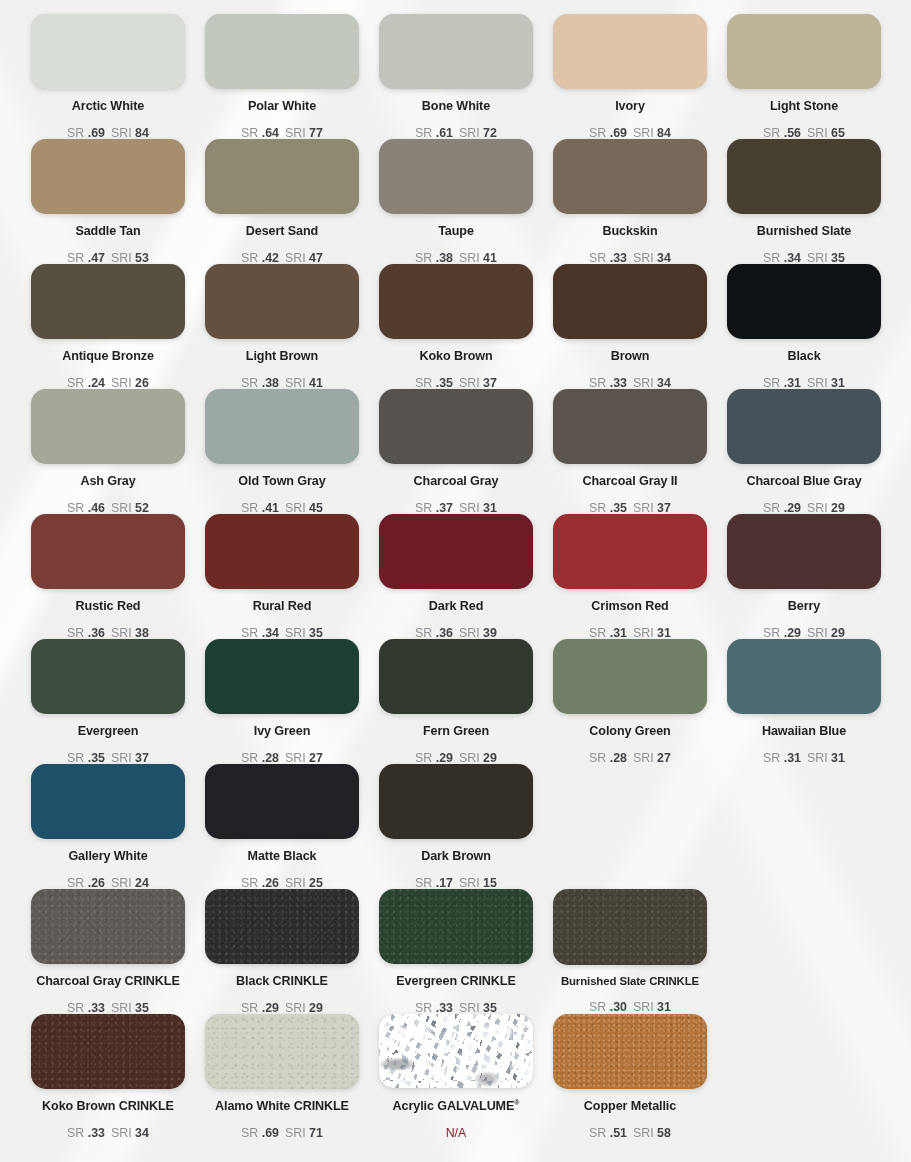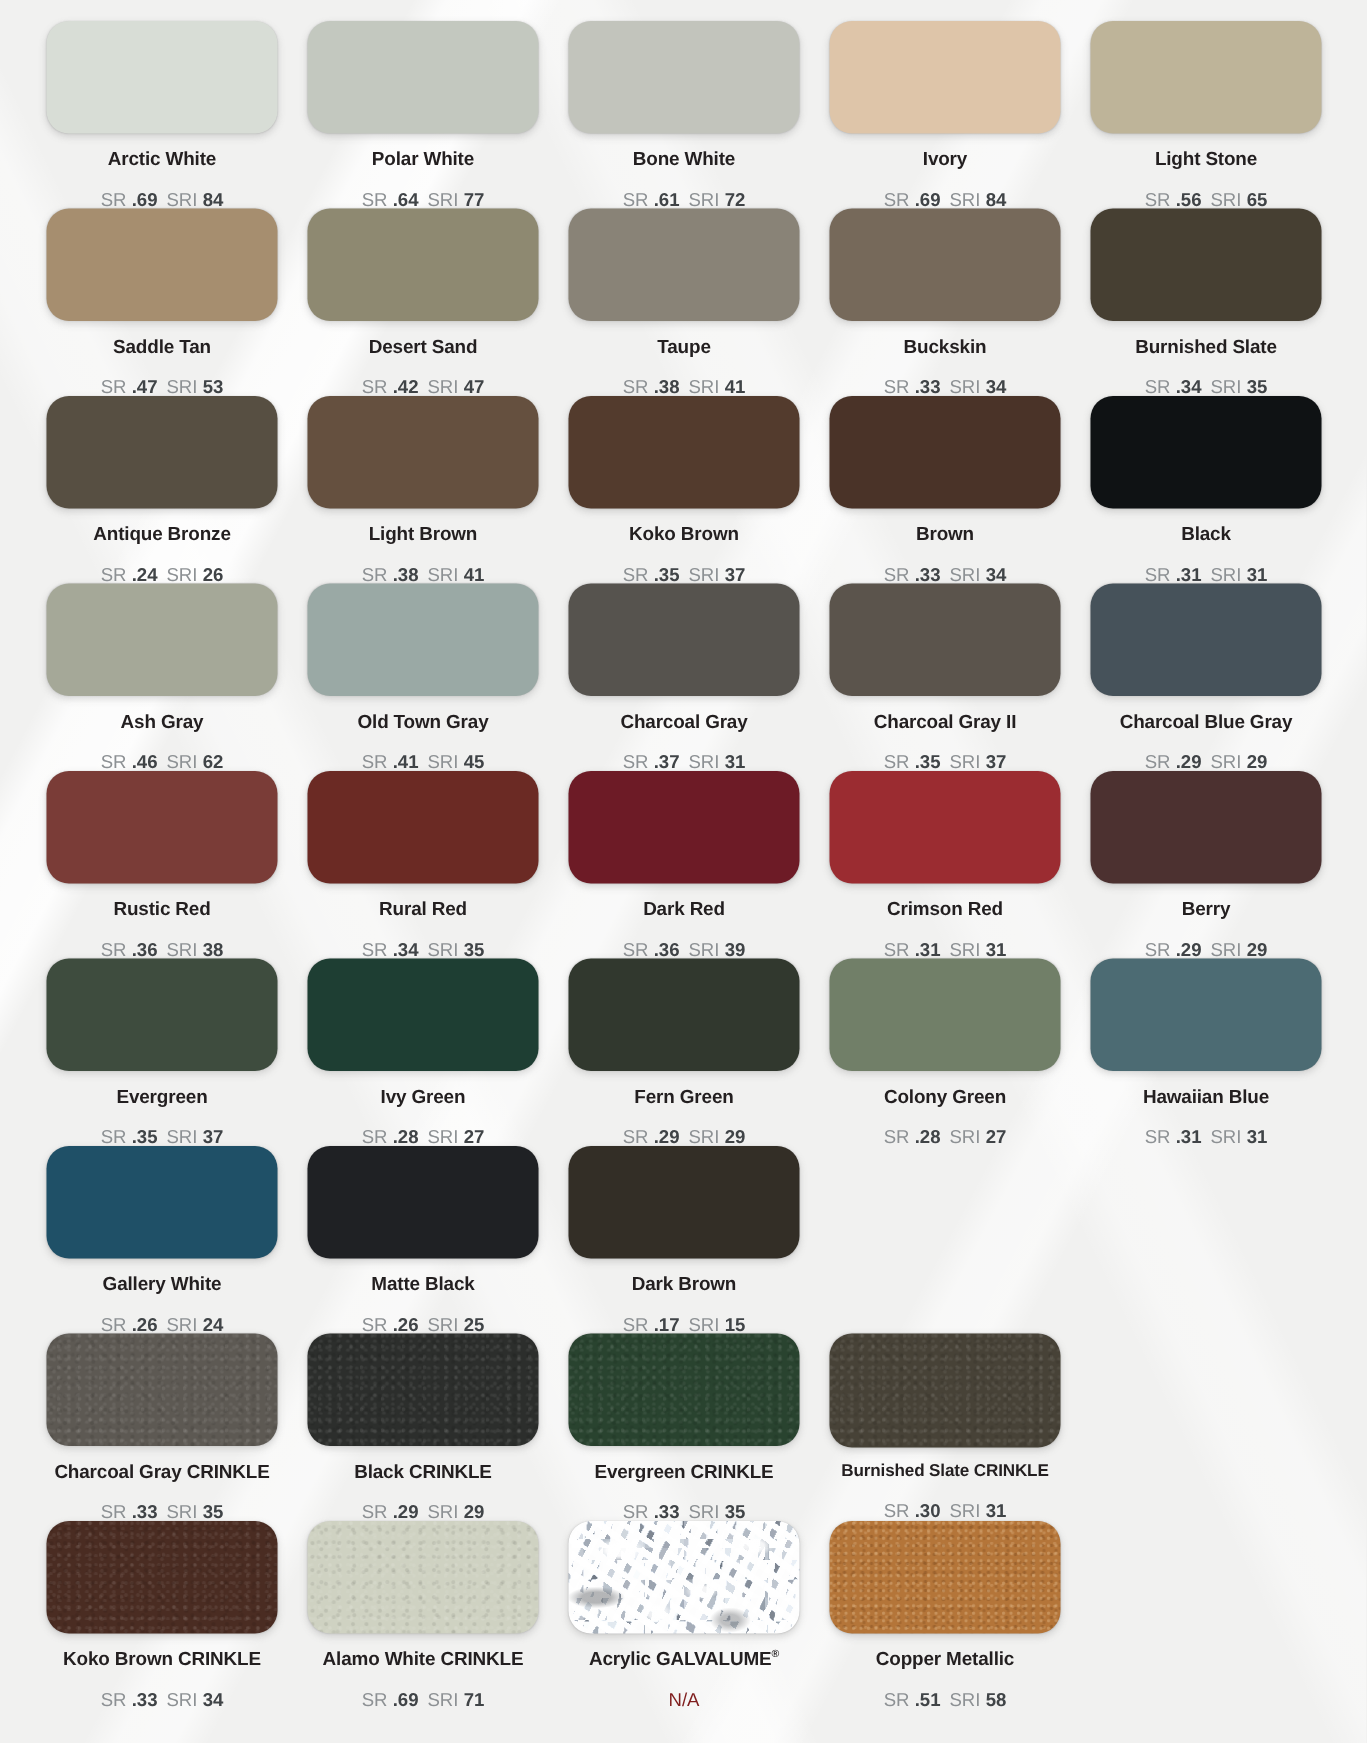--- a/index.html
+++ b/index.html
@@ -228,21 +228,21 @@
         <div class="cell">
           <div class="swatch" style="background-color: rgb(15, 18, 20);"></div>
           <div class="name">Black</div>
           <div class="vals"><span class="lbl">SR </span><span class="num">.31</span><span class="gap"></span><span class="lbl">SRI </span><span class="num">31</span></div>
         </div>
       </div>
       <div class="row">
         <div class="cell">
           <div class="swatch" style="background-color: rgb(165, 168, 152);"></div>
           <div class="name">Ash Gray</div>
-          <div class="vals"><span class="lbl">SR </span><span class="num">.46</span><span class="gap"></span><span class="lbl">SRI </span><span class="num">62</span></div>
+          <div class="vals"><span class="lbl">SR </span><span class="num">.46</span><span class="gap"></span><span class="lbl">SRI </span><span class="num">52</span></div>
         </div>
         <div class="cell">
           <div class="swatch" style="background-color: rgb(154, 169, 165);"></div>
           <div class="name">Old Town Gray</div>
           <div class="vals"><span class="lbl">SR </span><span class="num">.41</span><span class="gap"></span><span class="lbl">SRI </span><span class="num">45</span></div>
         </div>
         <div class="cell">
           <div class="swatch" style="background-color: rgb(86, 83, 78);"></div>
           <div class="name">Charcoal Gray</div>
           <div class="vals"><span class="lbl">SR </span><span class="num">.37</span><span class="gap"></span><span class="lbl">SRI </span><span class="num">31</span></div>

